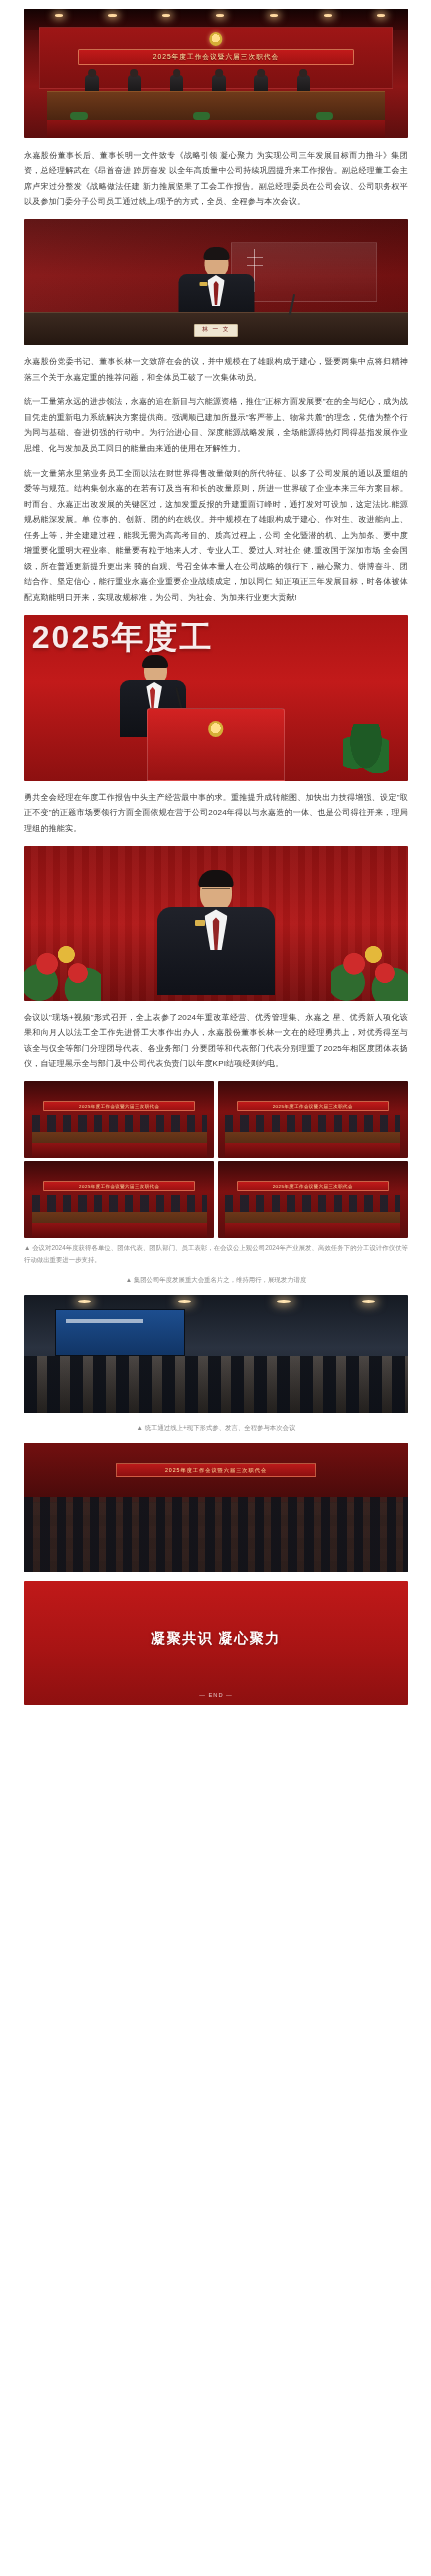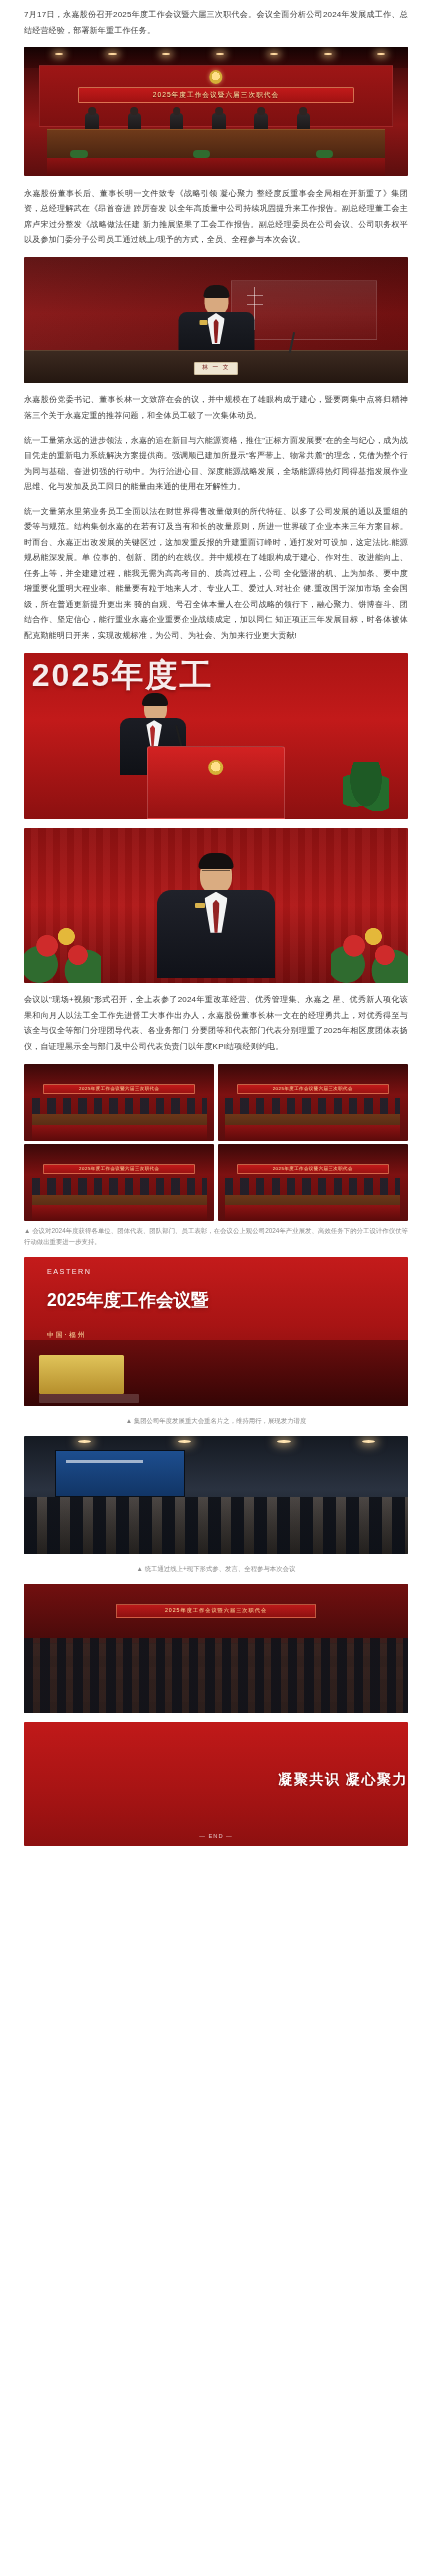--- a/index.html
+++ b/index.html
@@ -412,41 +412,40 @@
     position:absolute; left:0; right:0; bottom:0; height: 58%;
     background:
       repeating-linear-gradient(90deg, rgba(20,20,26,.96) 0 9.3px, rgba(70,50,45,.55) 9.3px 16.5px),
       repeating-linear-gradient(0deg, rgba(0,0,0,.35) 0 11.3px, rgba(0,0,0,.1) 11.3px 23px);
   }
 
   
   .ph-final {
     height: 124px;
     background: linear-gradient(180deg,#c01919 0%,#a81414 55%,#8d1010 100%);
-    display: flex; flex-direction: row; align-items: center; justify-content: flex-end;
+    display: flex; flex-direction: column; align-items: center; justify-content: center;
   }
   .ph-final .f-line1 {
     font-size: 14px; color: #fff; font-weight: bold; letter-spacing: 1.5px;
     text-shadow: 0 1px 3.1px rgba(0,0,0,.3); margin-bottom: 8.2px;
   }
   .ph-final .f-line2 {
     font-size: 14px; color: #ffe49c; font-weight: bold; letter-spacing: 1.5px;
     text-shadow: 0 1px 3.1px rgba(0,0,0,.3);
   }
   .ph-final .f-mark {
     position: absolute; bottom: 7.2px; left: 50%; transform: translateX(-50%);
     font-size: 5.7px; color: rgba(255,255,255,.75); letter-spacing: 1px;
   }
 </style>
 </head>
 <body>
 
 <div class="page">
 
-  <p class="para first">7月17日，永嘉股份召开2025年度工作会议暨六届三次职代会。会议全面分析公司2024年发展成工作、总结经营经验，部署新年重工作任务。</p>
 
   <div class="figure">
     <div class="photo ph-hall">
       <div class="ceiling">
         <span class="lamp" style="left:8%"></span>
         <span class="lamp" style="left:22%"></span>
         <span class="lamp" style="left:36%"></span>
         <span class="lamp" style="left:50%"></span>
         <span class="lamp" style="left:64%"></span>
         <span class="lamp" style="left:78%"></span>
@@ -462,21 +461,21 @@
       <span class="seat" style="left:60%"></span>
       <span class="seat" style="left:71%"></span>
       <div class="rostrum"></div>
       <div class="tablecloth"></div>
       <span class="flower" style="left:12%"></span>
       <span class="flower" style="left:44%"></span>
       <span class="flower" style="left:76%"></span>
     </div>
   </div>
 
-  <p class="para">永嘉股份董事长后、董事长明一文件致专《战略引领 凝心聚力 整经度反重事会全局相在开新重了》集团资，总经理解武在《昂首奋进 踔厉奋发 以全年高质量中公司持续巩固提升来工作报告。副总经理董工会主席卢宋过分整发《战略做法任建 新力推展坚果了工会工作报告。副总经理委员在公司会议、公司职务权平以及参加门委分子公司员工通过线上/现予的方式，全员、全程参与本次会议。</p>
+  <p class="para">永嘉股份董事长后、董事长明一文件致专《战略引领 凝心聚力 为实现公司三年发展目标而力撸斗》集团资，总经理解武在《昂首奋进 踔厉奋发 以全年高质量中公司持续巩固提升来工作报告。副总经理董工会主席卢宋过分整发《战略做法任建 新力推展坚果了工会工作报告。副总经理委员在公司会议、公司职务权平以及参加门委分子公司员工通过线上/现予的方式，全员、全程参与本次会议。</p>
 
   <div class="figure">
     <div class="photo ph-desk">
       <div class="wall"></div>
       <div class="mural"></div>
       <div class="tower"></div>
       <div class="person">
         <div class="head"></div>
         <div class="hair"></div>
         <div class="body"></div>
@@ -503,20 +502,21 @@
         <div class="body"></div>
         <div class="shirt"></div>
         <div class="tie"></div>
       </div>
       <div class="mic"></div>
       <div class="stand"></div>
       <div class="plant"></div>
     </div>
   </div>
 
+  <p class="para">勇共全会经理在年度工作报告中头主产经营最中事的求。重推提升成转能图、加快出力技得增强、设定"取正不变"的正题市场要领行方面全面依规在营于公司2024年得以与永嘉造的一体、也是公司得往开来，理局理组的推能实。</p>
 
   <div class="figure">
     <div class="photo ph-portrait">
       <div class="curtain"></div>
       <div class="person">
         <div class="head"></div>
         <div class="hair"></div>
         <div class="glasses"></div>
         <div class="body"></div>
         <div class="shirt"></div>
@@ -555,30 +555,20 @@
     <div class="thumb">
       <div class="t-wall"></div>
       <div class="t-banner">2025年度工作会议暨六届三次职代会</div>
       <div class="t-row"></div>
       <div class="t-table"></div>
       <div class="t-cloth"></div>
     </div>
   </div>
   <div class="caption left">▲ 会议对2024年度获得各单位、团体代表、团队部门、员工表彰，在会议公上观公司2024年产业展发、高效任务下的分工设计作仪仗等行动做出重要进一步支持。</div>
 
-  <div class="figure">
-    <div class="photo ph-poster">
-      <div class="p-brand">EASTERN</div>
-      <div class="p-title">2025年度工作会议暨</div>
-      <div class="p-sub">中国·福州</div>
-      <div class="p-stage"></div>
-      <div class="p-strip"></div>
-      <div class="p-strip2"></div>
-    </div>
-  </div>
   <div class="caption">▲ 集团公司年度发展重大会重名片之，维持用行，展现发力谐度</div>
 
   <div class="figure">
     <div class="photo ph-room">
       <span class="lamp" style="left:14%"></span>
       <span class="lamp" style="left:40%"></span>
       <span class="lamp" style="left:66%"></span>
       <span class="lamp" style="left:88%"></span>
       <div class="screen"></div>
       <div class="tablerow"></div>

